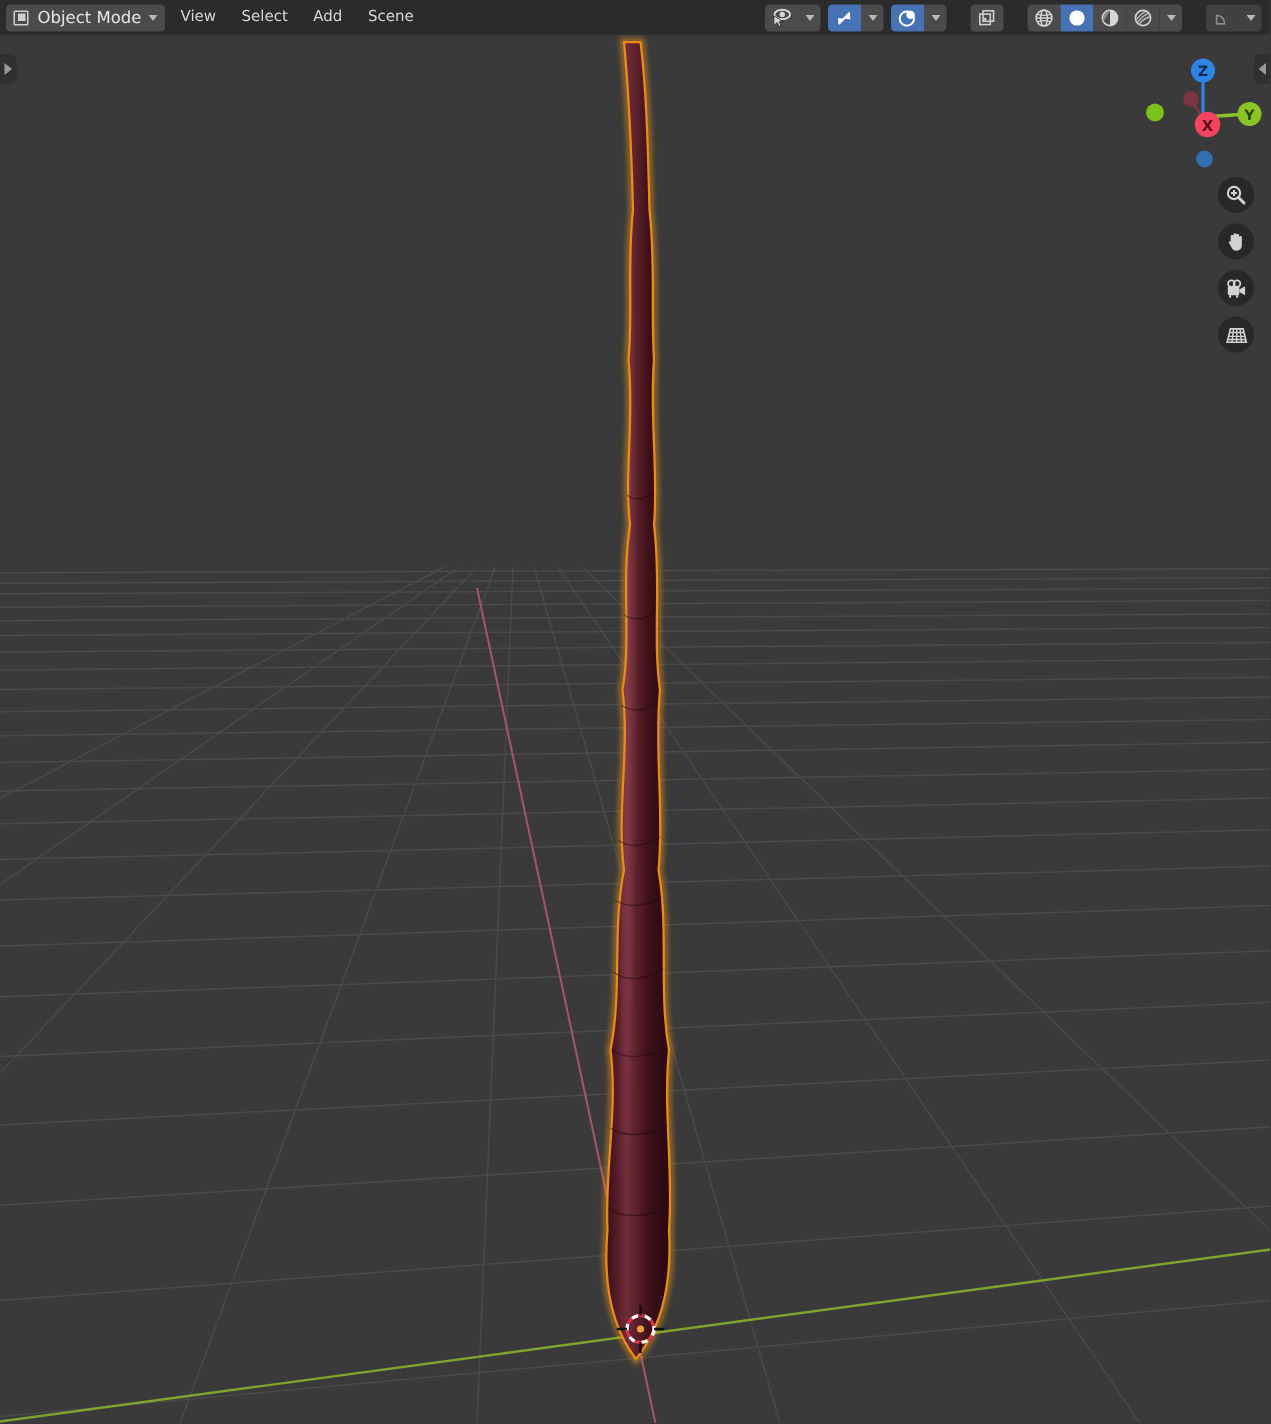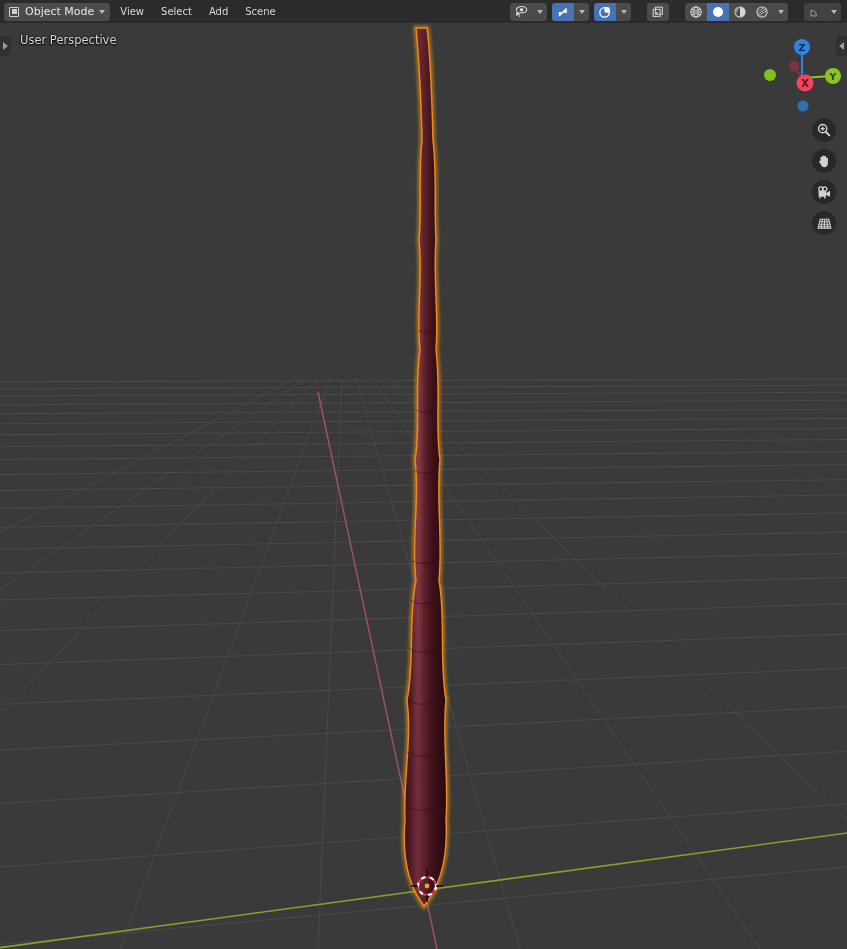--- a/index.html
+++ b/index.html
@@ -426,21 +426,20 @@
           </svg>
         </div>
         <div class="dd dim">
           <span class="chev"></span>
         </div>
       </div>
     </div>
   </div>
 
   <div id="overlay-text">
-    <div>User Perspective</div>
   </div>
 
   <div class="side-toggle" id="left-toggle">
     <span class="tri-r"></span>
   </div>
   <div class="side-toggle" id="right-toggle">
     <span class="tri-l"></span>
   </div>
 
   <svg id="nav-gizmo" viewBox="0 0 84 84">

